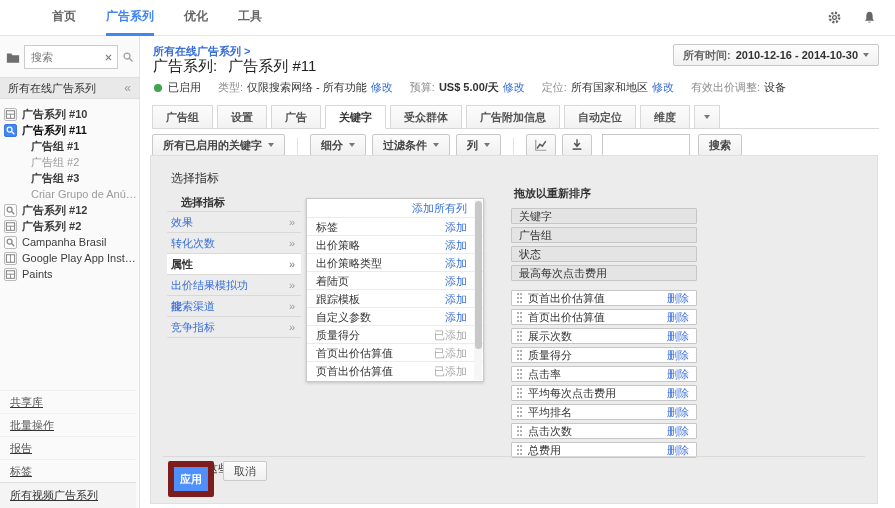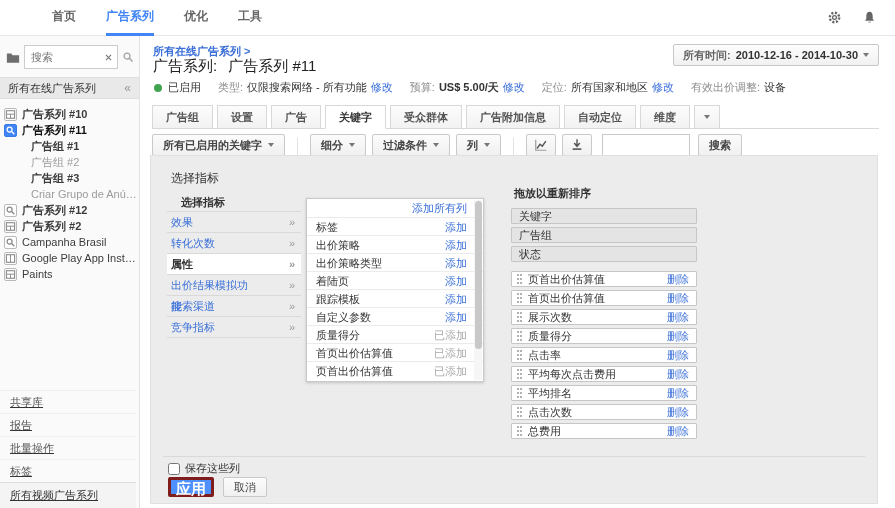--- a/index.html
+++ b/index.html
@@ -127,22 +127,22 @@
   .col-item { height:16px; line-height:14px; border:1px solid #c6c6c6; background:#e4e4e4;
     margin-bottom:3px; padding:0 7px; display:flex; align-items:center; color:#333; border-radius:1px; }
   .col-item.removable { background:#fff; gap:6px; padding-left:5px; }
   .col-handle { width:5px; height:10px; border-left:2px dotted #b2b2b2; border-right:2px dotted #b2b2b2; flex:none; }
   .col-remove { margin-left:auto; color:#3a6fd8; cursor:pointer; }
   .reorder-gap { height:6px; }
   .panel-divider { position:absolute; left:12px; right:12px; bottom:46px; border-top:1px solid #d9d9d9; }
   .save-row { position:absolute; left:17px; bottom:27px; display:flex; align-items:center; gap:5px; color:#333; }
   .save-row input { width:12px; height:12px; margin:0; cursor:pointer; }
   .panel-actions { position:absolute; left:17px; bottom:6px; display:flex; gap:9px; }
-  .btn-apply { min-width:46px; height:20px; background:#4d90fe; border:3px solid #7f1d1d;
-    border-radius:2px; color:#fff; font-weight:bold; font-size:15px; cursor:pointer; font-family:inherit; }
+  .btn-apply { min-width:46px; height:36px; background:#4d90fe; border:6px solid #7f1d1d;
+    border-radius:2px; color:#fff; font-weight:bold; font-size:11px; cursor:pointer; font-family:inherit; }
   .btn-cancel { min-width:44px; height:20px; background:linear-gradient(#fcfcfc,#f0f0f0);
     border:1px solid #c9c9c9; border-radius:2px; color:#444; font-size:11px; cursor:pointer; font-family:inherit; }
 </style>
 </head>
 <body>
 
 <div class="topbar">
   <nav class="topnav" id="topnav">
       <div class="nav-item">首页</div>
       <div class="nav-item active">广告系列</div>
@@ -267,22 +267,22 @@
             <line x1="2" y1="7.5" x2="14" y2="7.5" stroke="currentColor" stroke-width="1.4"></line>
             <line x1="8" y1="7.5" x2="8" y2="13.5" stroke="currentColor" stroke-width="1.4"></line>
           </svg>
         </span>
         <span class="ti-label">Paints</span>
       </div>
     </div>
   <div class="sb-footer">
     <div id="sbFooterItems">
         <div class="sbf-item">共享库</div>
+        <div class="sbf-item">批量操作</div>
         <div class="sbf-item">报告</div>
-        <div class="sbf-item">批量操作</div>
         <div class="sbf-item">标签</div>
       </div>
     <div class="sb-bottom">所有视频广告系列</div>
   </div>
 </div>
 
 <div class="main">
   <div class="breadcrumb">所有在线广告系列 &gt;</div>
   <div class="page-title">
     <span>广告系列:</span>
@@ -453,20 +453,23 @@
       <div id="reorderItems">
           <div class="col-item">
             <span>关键字</span>
           </div>
           <div class="col-item">
             <span>广告组</span>
           </div>
           <div class="col-item">
             <span>状态</span>
           </div>
+          <div class="col-item">
+            <span>最高每次点击费用</span>
+          </div>
           <div class="reorder-gap"></div>
           <div class="col-item removable">
             <span class="col-handle"></span>
             <span>页首出价估算值</span>
             <span class="col-remove">删除</span>
           </div>
           <div class="col-item removable">
             <span class="col-handle"></span>
             <span>首页出价估算值</span>
             <span class="col-remove">删除</span>

